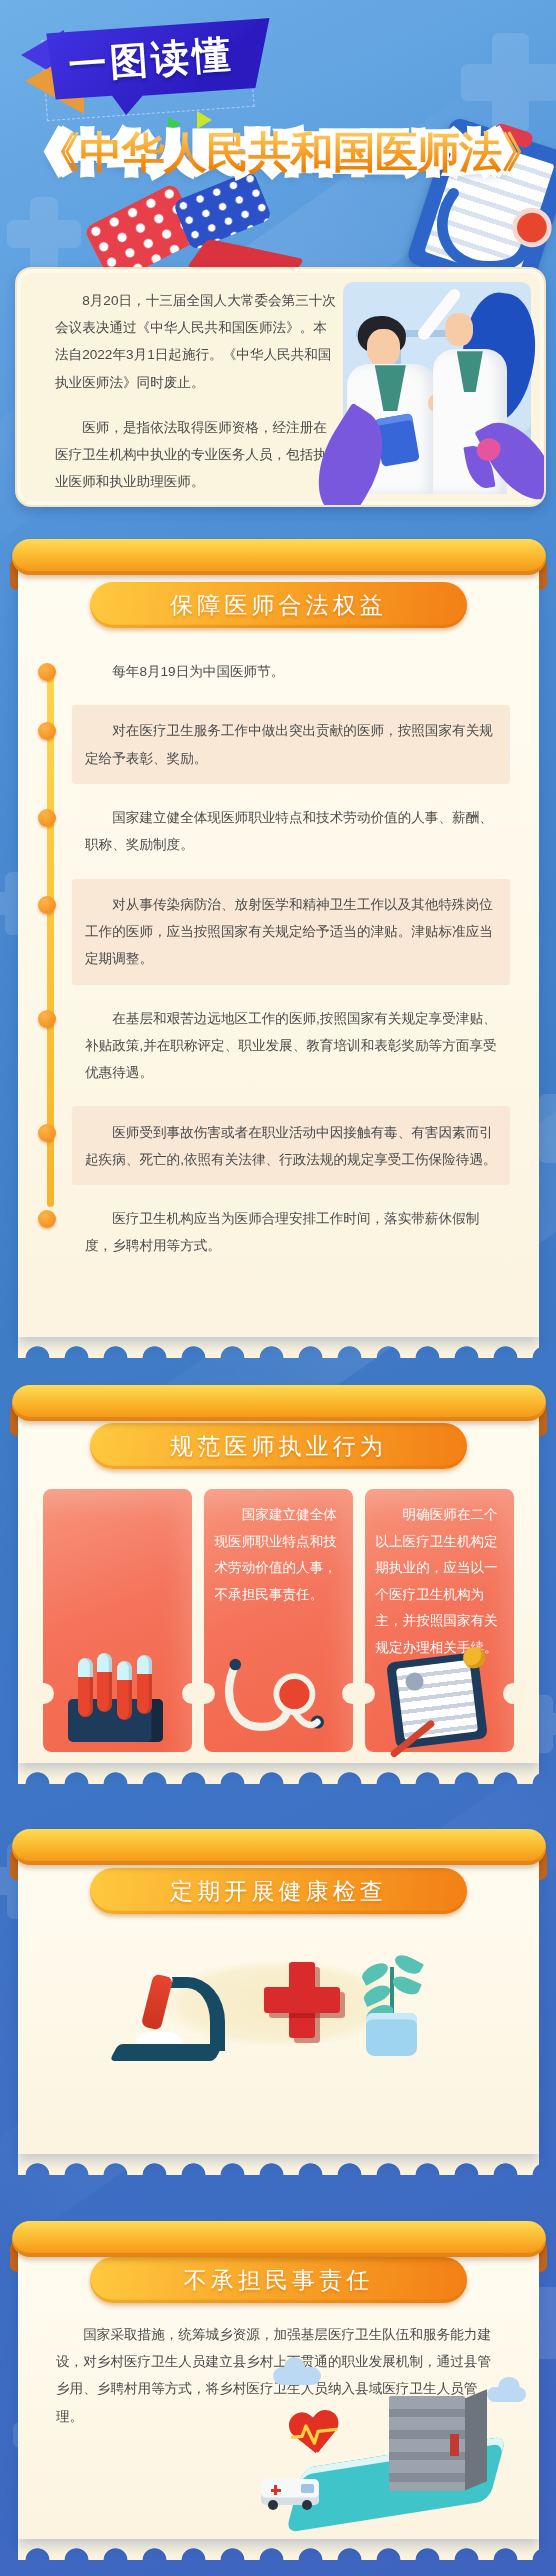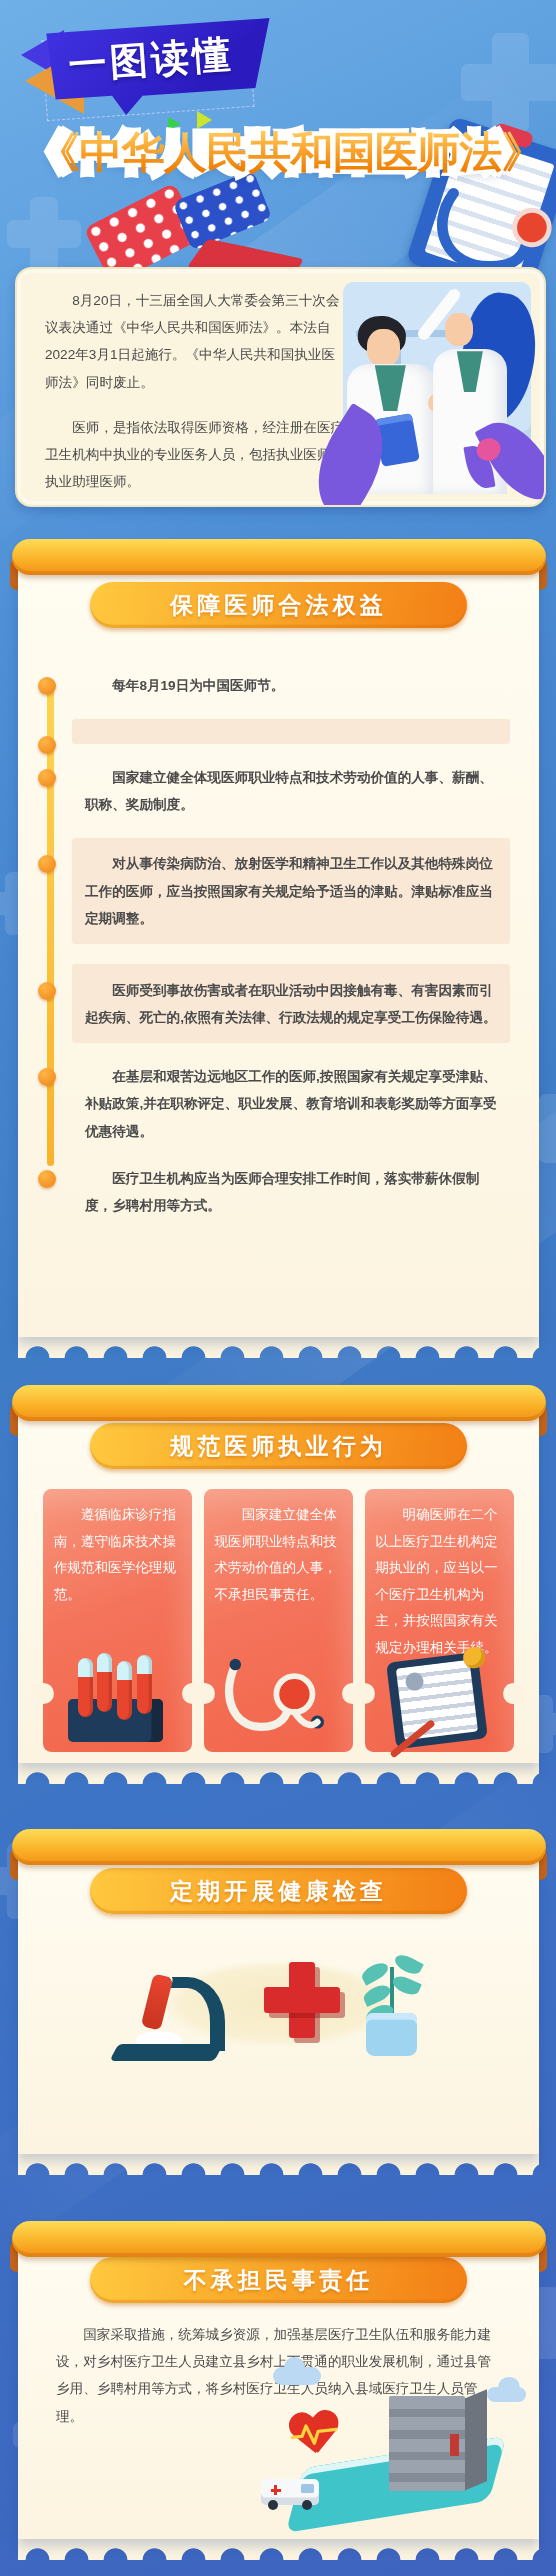--- a/index.html
+++ b/index.html
@@ -34,21 +34,21 @@
   .clip-deco .paper{position:absolute;left:15px;top:15px;width:97px;height:123px;background:repeating-linear-gradient(#fff 0 10px,#D9E2EF 10px 15px);border-radius:3.3px;}
   .clip-deco .clip{position:absolute;left:44px;top:-8.2px;width:39px;height:16.5px;background:#E03A4E;border-radius:6.6px;}
   .blister{position:absolute;border-radius:10px;background-repeat:repeat;}
   .blister.red{left:92px;top:202px;width:102px;height:63px;background:radial-gradient(circle 5px at 10px 8.2px,#fff 4.1px,rgba(0,0,0,0) 5px) 0 0/20.6px 17.3px,#E8404A;transform:rotate(-27deg);}
   .blister.blue{left:179px;top:184px;width:87px;height:53px;background:radial-gradient(circle 4.1px at 9px 7.4px,#fff 3.3px,rgba(0,0,0,0) 4.1px) 0 0/18px 15.6px,#2B50C8;transform:rotate(-22deg);}
   .bookwedge{position:absolute;left:196px;top:247px;width:99px;height:33px;background:#D8333F;transform:rotate(12deg) skewX(-24deg);border-radius:5px;}
   .stetho-hdr{position:absolute;right:-5px;top:194px;transform:rotate(8deg);}
   
   .intro-card{position:absolute;left:15px;top:267px;width:527px;height:236px;background:#FBF4DE;border:2.5px solid #F3E6C0;border-radius:16.5px;box-shadow:inset 0 0 0 4.1px #FDF9EC,0 5px 10px rgba(20,60,130,.25);z-index:2;overflow:hidden;}
   .intro-text{position:absolute;left:26px;top:18px;width:306px;font-size:13.6px;line-height:2.0;color:#4A4A4A;}
-  .intro-text p{margin:0 2px 18px;text-indent:2em;}
+  .intro-text p{margin:0 12px 18px;text-indent:2em;}
   .doctors{position:absolute;right:8.2px;top:8.2px;width:204px;height:217px;}
   .shelf{position:absolute;left:11.5px;top:5px;width:188px;height:183px;background:#CFE4F7;border-radius:10px;box-shadow:inset 0 -33px 0 #BFD8F0;}
   .shelf i{position:absolute;background:#A8C8E8;border-radius:2.5px;}
   .doc{position:absolute;}
   .doc .hair-m{position:absolute;left:11.5px;top:0;width:48px;height:38px;background:#23242A;border-radius:55% 55% 45% 45%;transform:rotate(6deg);}
   .doc .face{position:absolute;background:#F6CBA6;border-radius:45%;}
   .doc .coat{position:absolute;background:#FBFBFB;border-radius:21.4px 21.4px 0 0;box-shadow:inset -8.2px 0 11.5px rgba(150,170,200,.25);}
   .doc .shirt{position:absolute;background:#3E8F80;clip-path:polygon(0 0,100% 0,72% 100%,28% 100%);}
   .doc .board{position:absolute;background:#3666D8;border-radius:5px;transform:rotate(-10deg);box-shadow:inset 0 6.6px 0 #5B8AE8;}
   .doc .hand{position:absolute;width:20px;height:20px;background:#F6CBA6;border-radius:50%;}
@@ -60,23 +60,23 @@
   .stamp{position:absolute;left:0;width:557px;}
   .rod{position:absolute;left:11.5px;right:11.5px;top:0;height:36px;border-radius:18px;z-index:3;
     background:linear-gradient(180deg,#FFDC55,#F9AE25 62%,#F29118);box-shadow:0 3.3px 5px rgba(110,55,0,.28),inset 0 -4.1px 0 rgba(200,100,10,.35);}
   .tab{position:absolute;top:20px;width:20px;height:31px;background:#C96516;border-radius:6.6px;z-index:1;}
   .tab.tl{left:10px}.tab.tr{right:10px}
   .card{position:absolute;left:18px;right:18px;top:18px;bottom:0;display:flex;flex-direction:column;z-index:2;}
   .card-body{flex:1;position:relative;background:linear-gradient(180deg,#FFFCF1,#FCF4E0);border-radius:10px 10px 0 0;box-shadow:0 6.6px 11.5px rgba(20,60,130,.22);}
   .scallop{height:21.4px;background:radial-gradient(circle 12.3px at 50% 100%,rgba(0,0,0,0) 11.5px,#FCF4E0 12.3px) 0 0/39px 21.4px repeat-x;}
   .pill{margin:25px auto 0;width:377px;height:46px;border-radius:23px;display:flex;align-items:center;justify-content:center;
     background:linear-gradient(100deg,#FFC93F 0%,#F8A528 48%,#F37F15 100%);box-shadow:0 2.5px 4.1px rgba(190,95,5,.4),inset 0 -3.3px 0 rgba(205,110,10,.3);}
-  .pill span{color:#fff;font-size:23px;font-weight:bold;letter-spacing:4.1px;text-shadow:0 1.6px 2.5px rgba(200,100,0,.45);}
-  
-  .bullets{position:relative;margin:44px 36px 0 67px;font-weight:bold;}
+  .pill span{color:#fff;font-size:23px;font-weight:normal;letter-spacing:4.1px;text-shadow:0 1.6px 2.5px rgba(200,100,0,.45);}
+  
+  .bullets{position:relative;margin:30px 36px 0 67px;}
   .tline{position:absolute;left:-38px;top:13px;bottom:53px;width:7.4px;background:linear-gradient(#FFD44E,#F9B32B);border-radius:4.1px;}
   .bullet{position:relative;margin-bottom:20px;font-size:13.6px;line-height:2.0;color:#4B4B4B;}
   .bullet p{margin:0;text-indent:2em;}
   .bullet .dot{position:absolute;left:-47px;top:5px;width:18px;height:18px;border-radius:50%;background:radial-gradient(circle at 35% 30%,#FFB547,#EF8214);box-shadow:0 1.6px 2.5px rgba(160,80,0,.35);}
   .bullet.hl{background:#F9E8D5;padding:12.3px 13px;margin-left:-13px;margin-right:-6.6px;border-radius:3.3px;}
   .bullet.hl .dot{left:-34px;top:17.3px;}
   
   .cols{display:flex;gap:11.5px;margin:20px 25px 0;}
   .col{position:relative;flex:1;height:263px;border-radius:8.2px;color:#fff;font-size:13.6px;line-height:1.95;
     background:linear-gradient(160deg,#F7957C 0%,#F4745B 45%,#F2654A 100%);box-shadow:inset -11.5px 15px 21.4px rgba(255,255,255,.14);}
@@ -247,36 +247,37 @@
           <span>保障医师合法权益</span>
         </div>
         <div class="bullets">
           <i class="tline"></i>
           <div class="bullet">
               <i class="dot"></i>
               <p>每年8月19日为中国医师节。</p>
             </div>
           <div class="bullet hl">
               <i class="dot"></i>
+              <p>对在医疗卫生服务工作中做出突出贡献的医师，按照国家有关规定给予表彰、奖励。</p>
             </div>
           <div class="bullet">
               <i class="dot"></i>
               <p>国家建立健全体现医师职业特点和技术劳动价值的人事、薪酬、职称、奖励制度。</p>
             </div>
           <div class="bullet hl">
               <i class="dot"></i>
               <p>对从事传染病防治、放射医学和精神卫生工作以及其他特殊岗位工作的医师，应当按照国家有关规定给予适当的津贴。津贴标准应当定期调整。</p>
             </div>
+          <div class="bullet">
+              <i class="dot"></i>
+              <p>在基层和艰苦边远地区工作的医师,按照国家有关规定享受津贴、补贴政策,并在职称评定、职业发展、教育培训和表彰奖励等方面享受优惠待遇。</p>
+            </div>
           <div class="bullet hl">
               <i class="dot"></i>
               <p>医师受到事故伤害或者在职业活动中因接触有毒、有害因素而引起疾病、死亡的,依照有关法律、行政法规的规定享受工伤保险待遇。</p>
-            </div>
-          <div class="bullet">
-              <i class="dot"></i>
-              <p>在基层和艰苦边远地区工作的医师,按照国家有关规定享受津贴、补贴政策,并在职称评定、职业发展、教育培训和表彰奖励等方面享受优惠待遇。</p>
             </div>
           <div class="bullet">
               <i class="dot"></i>
               <p>医疗卫生机构应当为医师合理安排工作时间，落实带薪休假制度，乡聘村用等方式。</p>
             </div>
         </div>
       </div>
       <div class="scallop"></div>
     </div>
   </section>
@@ -285,21 +286,20 @@
     <span class="tab tl"></span>
     <span class="tab tr"></span>
     <div class="rod"></div>
     <div class="card">
       <div class="card-body">
         <div class="pill" style="margin-top:20px">
           <span>规范医师执业行为</span>
         </div>
         <div class="cols">
           <div class="col">
-            <p>遵循临床诊疗指南，遵守临床技术操作规范和医学伦理规范。</p>
             <div class="col-ill tubes">
               <i class="rack"></i>
               <i class="tube" style="left:35px"></i>
                 <i class="tube" style="left:54px;bottom:33px"></i>
               <i class="tube" style="left:74px;bottom:25px"></i>
                 <i class="tube" style="left:94px;bottom:31px"></i>
             </div>
           </div>
           <div class="col">
             <p>国家建立健全体现医师职业特点和技术劳动价值的人事，不承担民事责任。</p>

